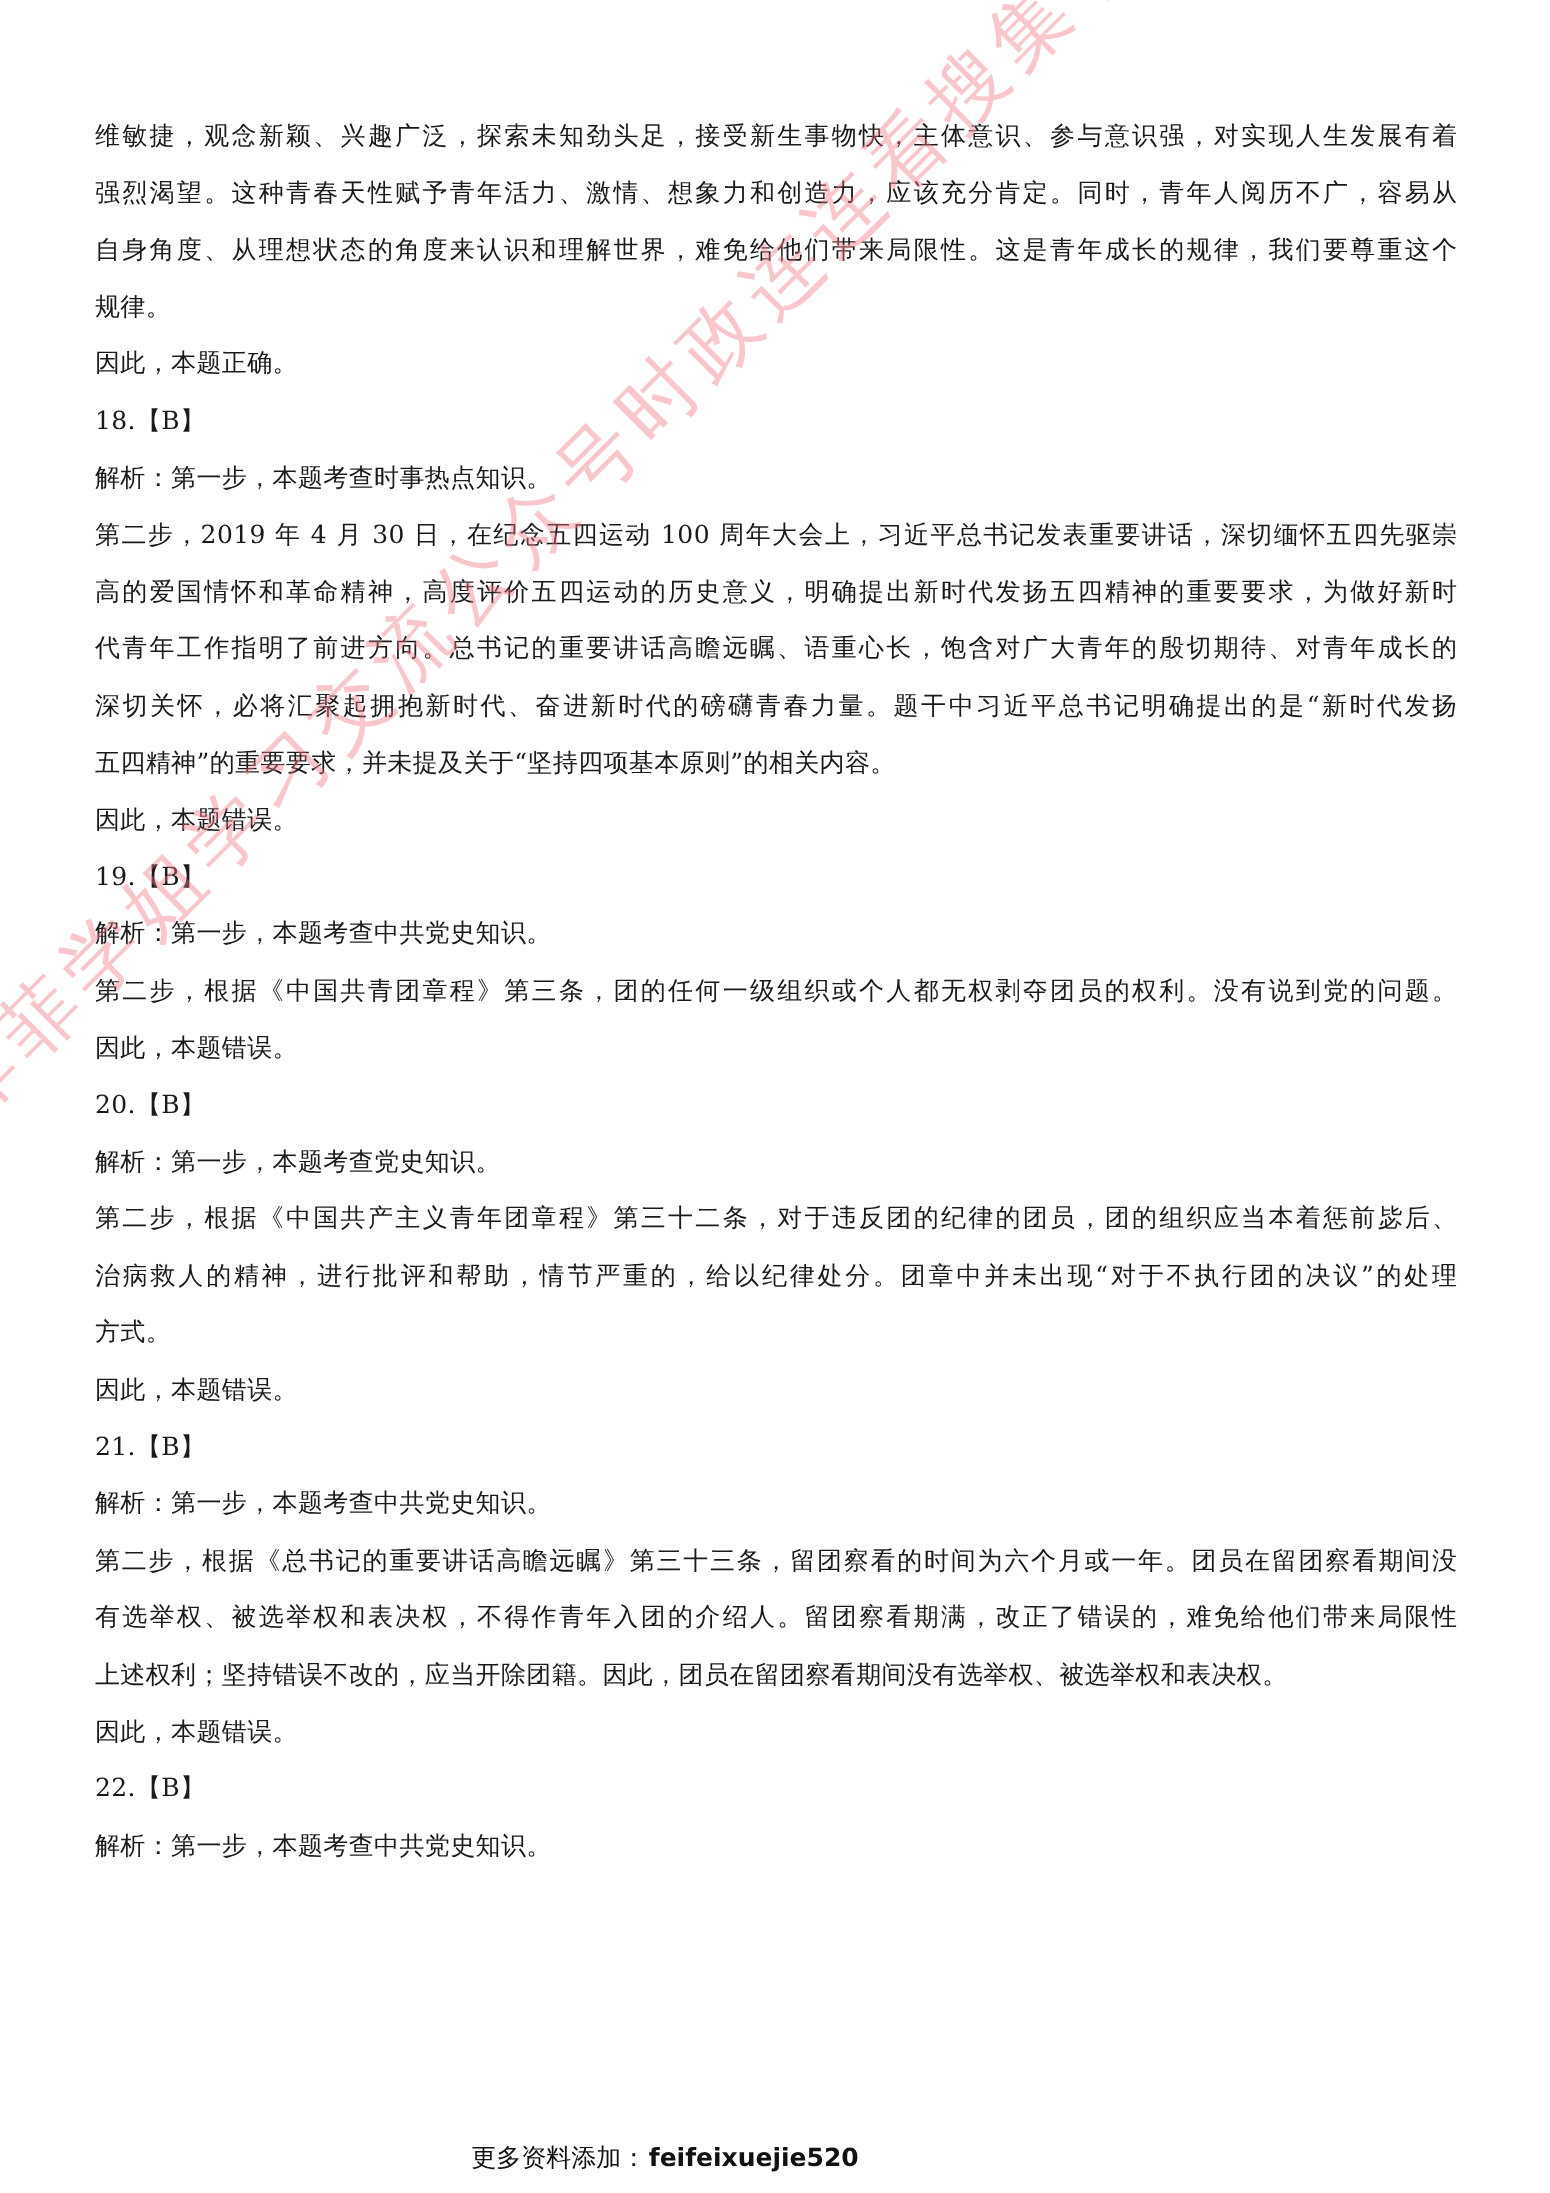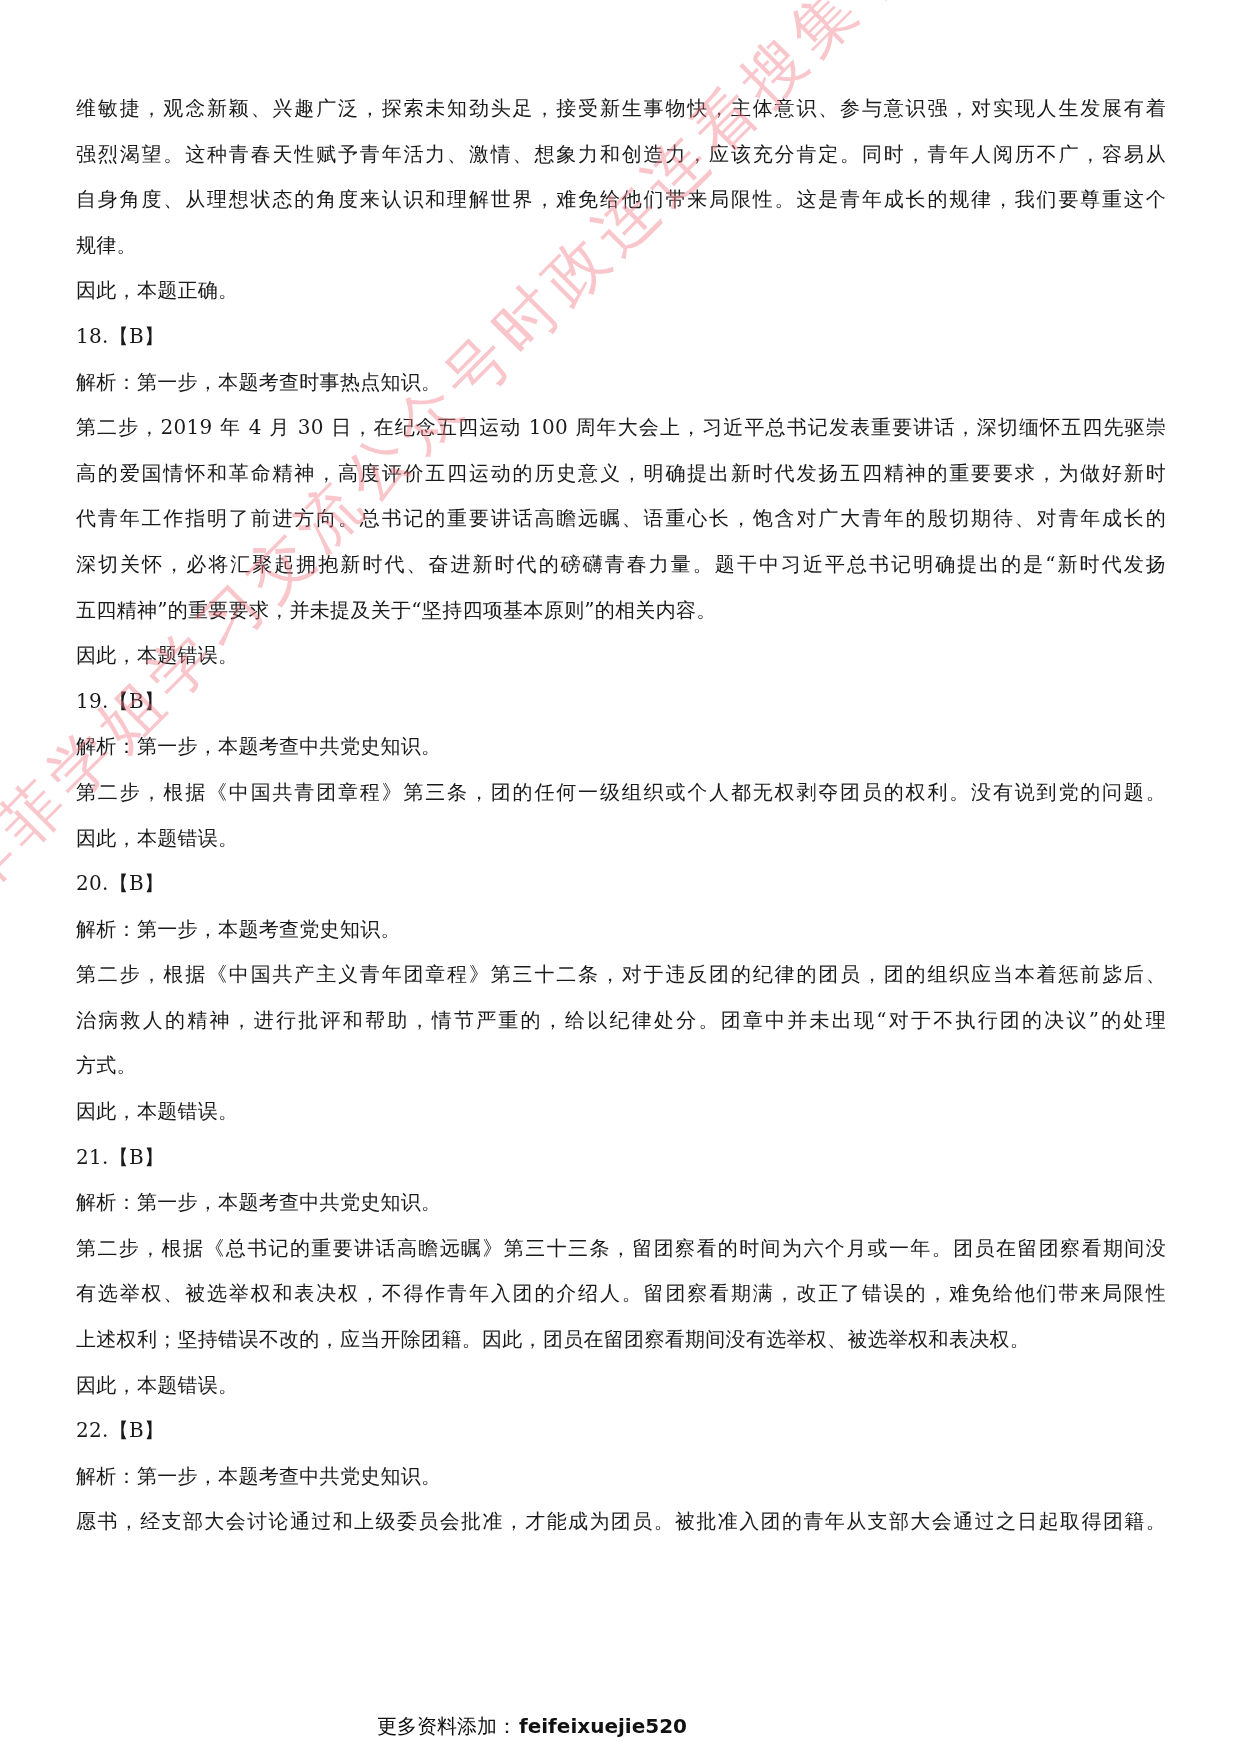--- a/index.html
+++ b/index.html
@@ -106,21 +106,20 @@
     <div class="line">方式。</div>
     <div class="line">因此，本题错误。</div>
     <div class="line">21.【B】</div>
     <div class="line">解析：第一步，本题考查中共党史知识。</div>
     <div class="line full">第二步，根据《总书记的重要讲话高瞻远瞩》第三十三条，留团察看的时间为六个月或一年。团员在留团察看期间没</div>
     <div class="line full">有选举权、被选举权和表决权，不得作青年入团的介绍人。留团察看期满，改正了错误的，难免给他们带来局限性</div>
     <div class="line">上述权利；坚持错误不改的，应当开除团籍。因此，团员在留团察看期间没有选举权、被选举权和表决权。</div>
     <div class="line">因此，本题错误。</div>
     <div class="line">22.【B】</div>
     <div class="line">解析：第一步，本题考查中共党史知识。</div>
-    <div class="line full">愿书，经支部大会讨论通过和上级委员会批准，才能成为团员。被批准入团的青年从支部大会通过之日起取得团籍。</div>
   </div>
 
   <div class="watermark">非菲学姐学习交流公众号时政连连看搜集于网络</div>
 
   <div class="footer">
     <span class="label">更多资料添加：</span><span class="wechat-id">feifeixuejie520</span>
   </div>
 
 </div>
 

